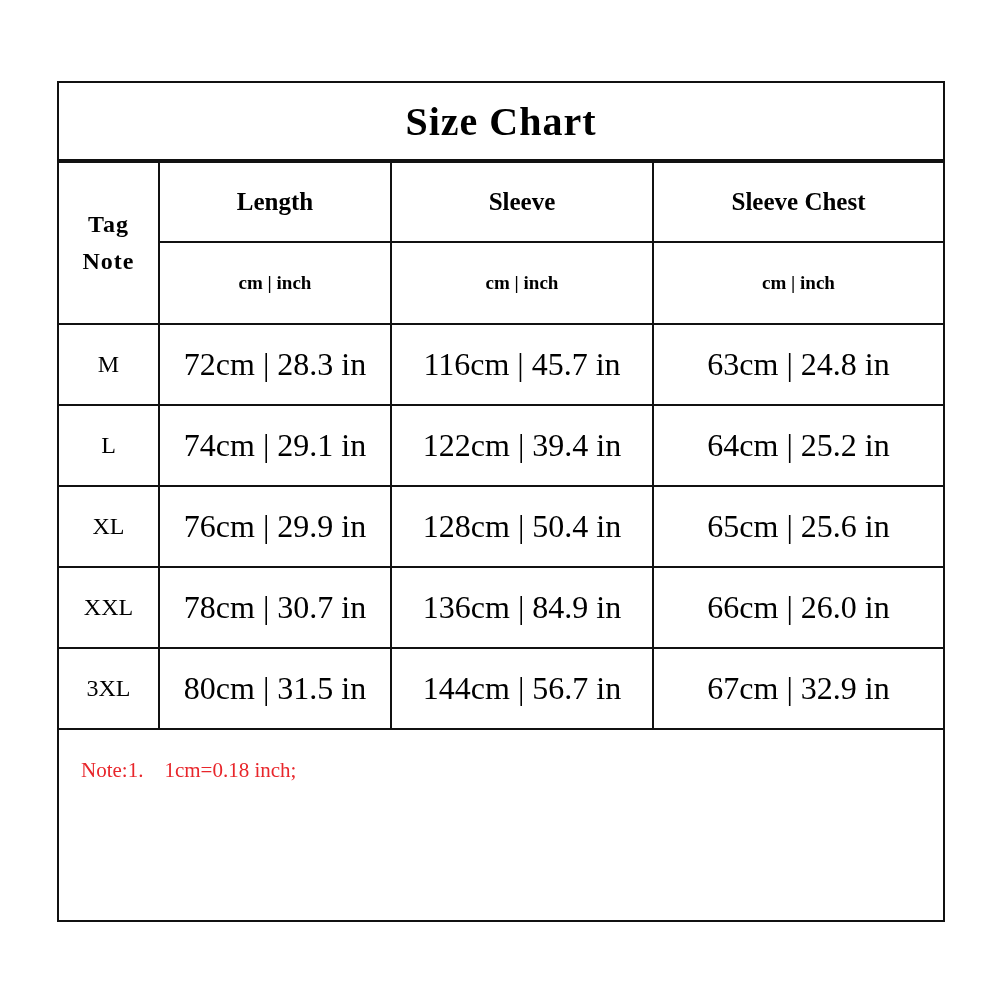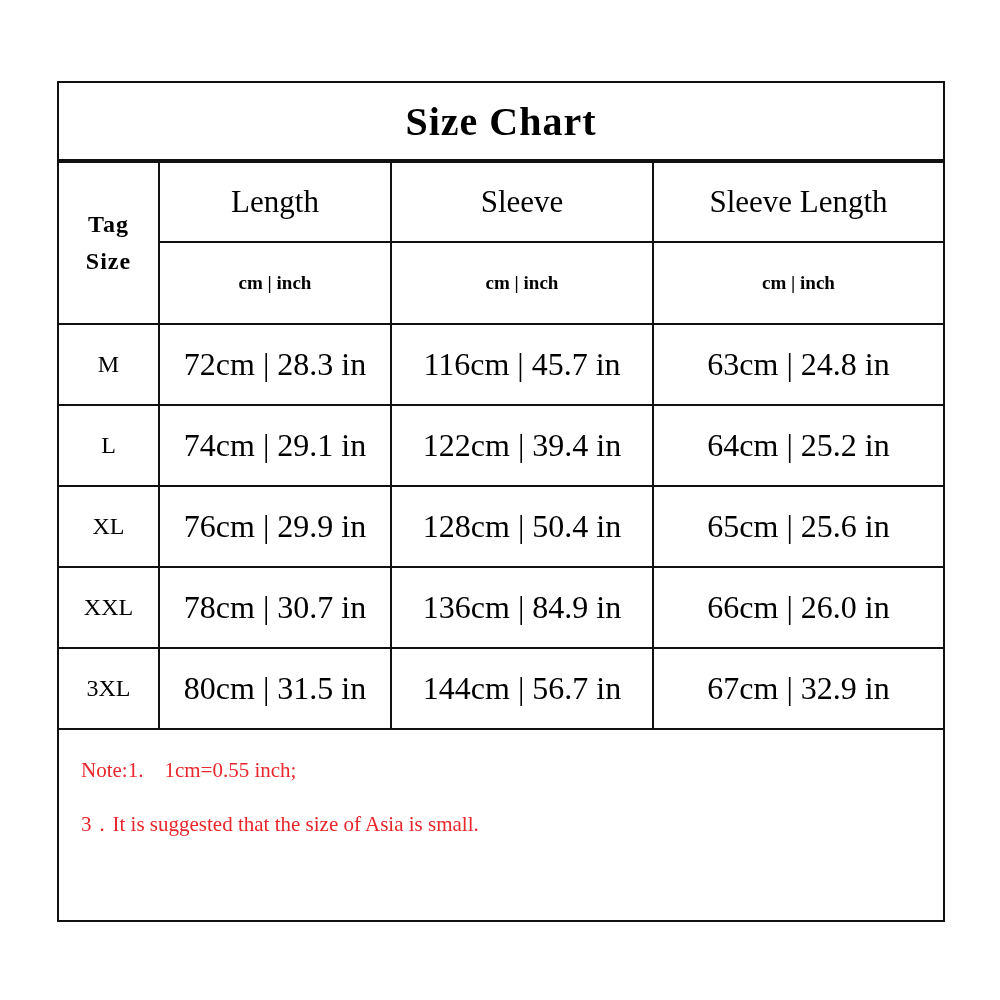--- a/index.html
+++ b/index.html
@@ -75,22 +75,22 @@
 
   .tag-cell {
     font-size: 24px;
     font-weight: bold;
     line-height: 1.55;
     height: 158px;
   }
   .tag-cell .l1, .tag-cell .l2 { display: block; letter-spacing: 1px; }
 
   .head-main {
-    font-size: 31px;
-    font-weight: normal;
+    font-size: 25px;
+    font-weight: bold;
     height: 78px;
   }
 
   .head-sub {
     font-size: 19px;
     font-weight: bold;
     height: 80px;
   }
 
   .body-row td {
@@ -127,25 +127,25 @@
       <colgroup>
         <col class="c-tag">
           <col class="c-len">
           <col class="c-chest">
           <col class="c-sleeve">
       </colgroup>
       <tbody>
         <tr>
           <td class="tag-cell" rowspan="2">
             <span class="l1">Tag</span>
-            <span class="l2">Size</span>
+            <span class="l2">Note</span>
           </td>
           <td class="head-main">Length</td>
           <td class="head-main">Sleeve</td>
-          <td class="head-main">Sleeve Length</td>
+          <td class="head-main">Sleeve Chest</td>
         </tr>
         <tr>
           <td class="head-sub">cm | inch</td>
           <td class="head-sub">cm | inch</td>
           <td class="head-sub">cm | inch</td>
         </tr>
 
         <tr class="body-row">
           <td class="size-name">M</td>
           <td>72cm | 28.3 in</td>
@@ -173,18 +173,17 @@
         <tr class="body-row">
           <td class="size-name">3XL</td>
           <td>80cm | 31.5 in</td>
           <td>144cm | 56.7 in</td>
           <td>67cm | 32.9 in</td>
         </tr>
       </tbody>
     </table>
 
     <div class="notes">
-      <div class="note-line">Note:1.    1cm=0.55 inch;</div>
-      <div class="note-line">3．It is suggested that the size of Asia is small.</div>
+      <div class="note-line">Note:1.    1cm=0.18 inch;</div>
     </div>
 
   </div>
 </div>
 
 </body></html>

